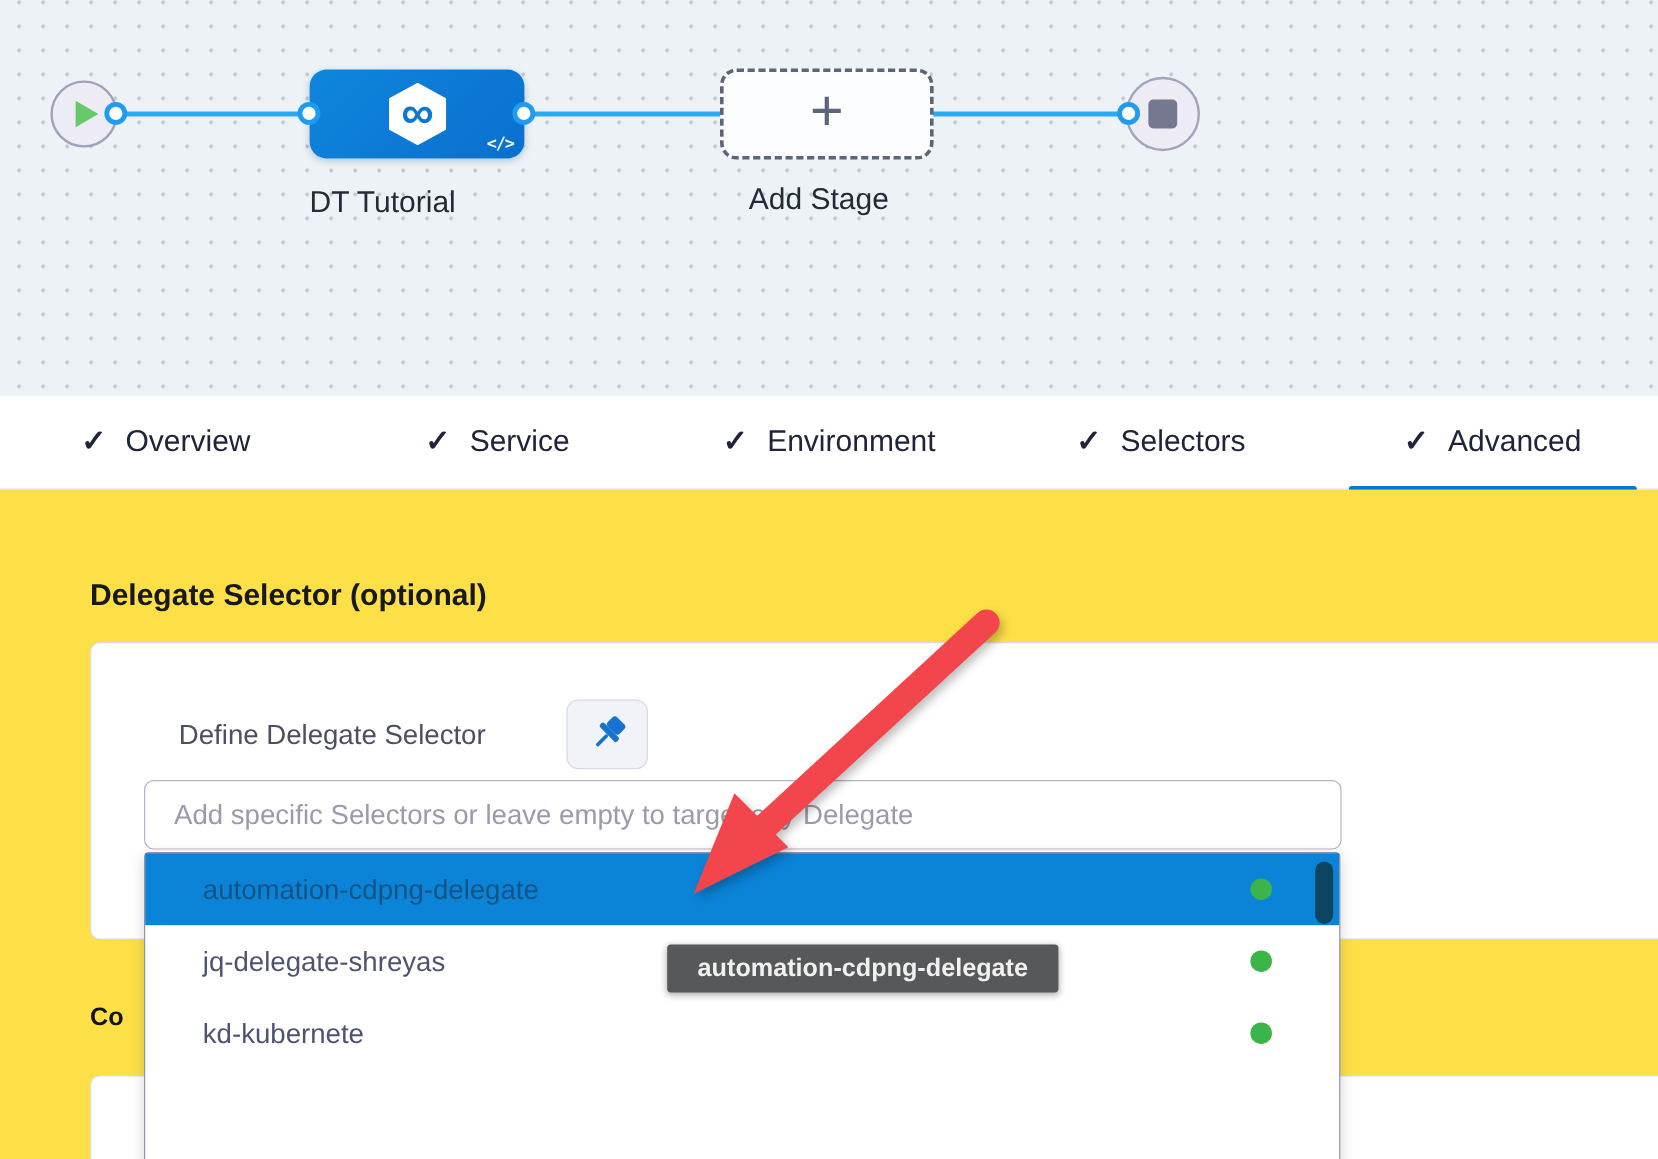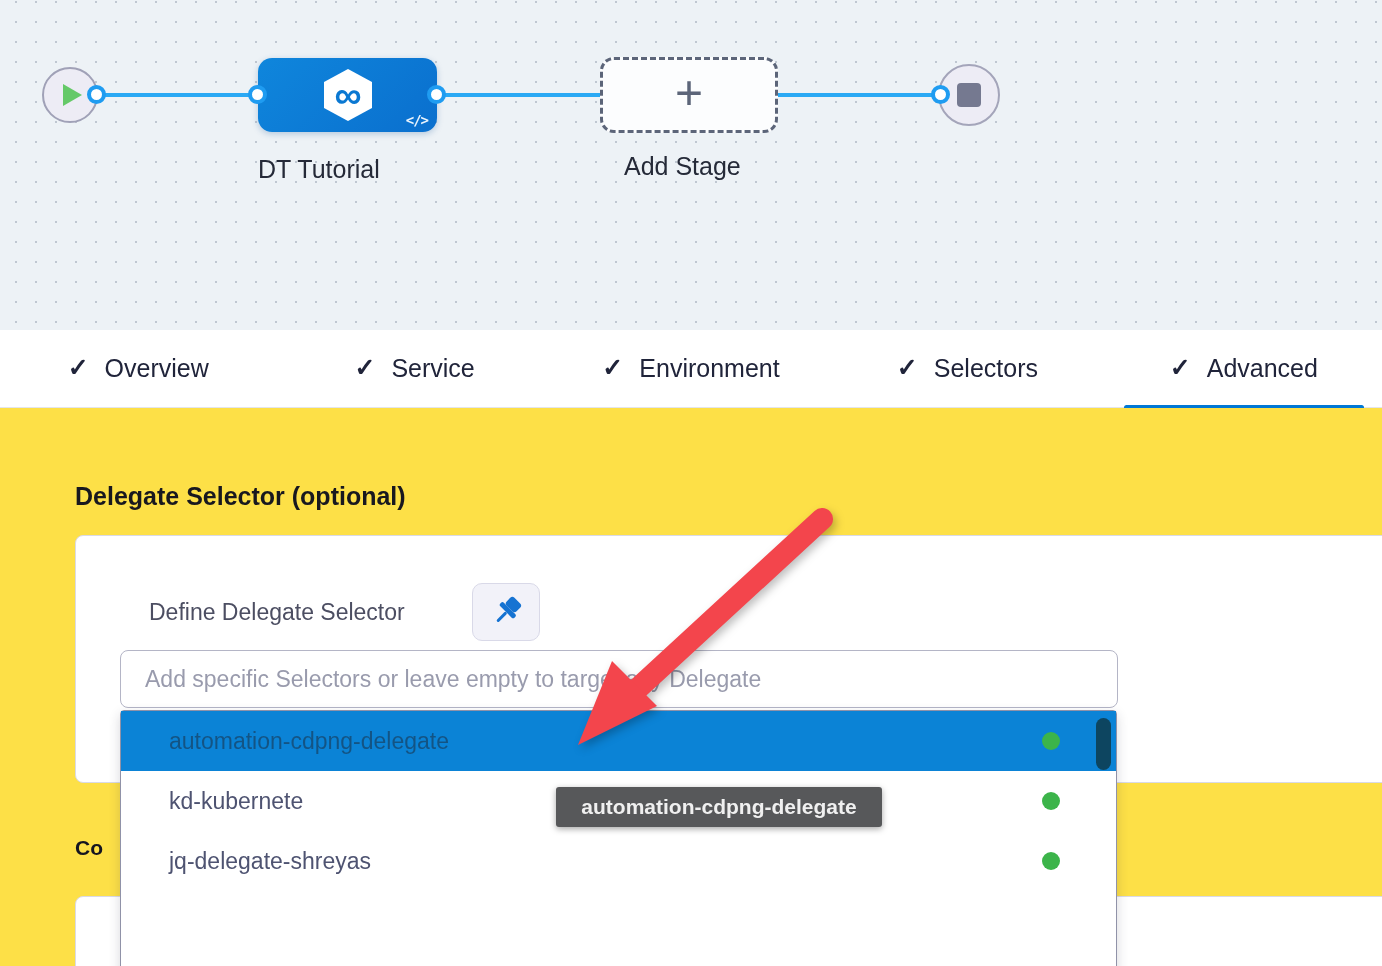--- a/index.html
+++ b/index.html
@@ -164,25 +164,25 @@
 
     <div class="h2">Co</div>
     <div class="card card2"></div>
 
     <div class="dropdown">
       <div class="opt selected">
         <span>automation-cdpng-delegate</span>
         <span class="dot"></span>
       </div>
       <div class="opt">
-        <span>kd-kubernete</span>
+        <span>jq-delegate-shreyas</span>
         <span class="dot"></span>
       </div>
       <div class="opt">
-        <span>jq-delegate-shreyas</span>
+        <span>kd-kubernete</span>
         <span class="dot"></span>
       </div>
       <div class="thumb"></div>
     </div>
 
     <div class="tooltip">automation-cdpng-delegate</div>
   </div>
 
   <svg class="arrow-svg" viewBox="0 0 1382 966">
     <line x1="822" y1="519" x2="634" y2="692" stroke="#f3454c" stroke-width="22" stroke-linecap="round"></line>

